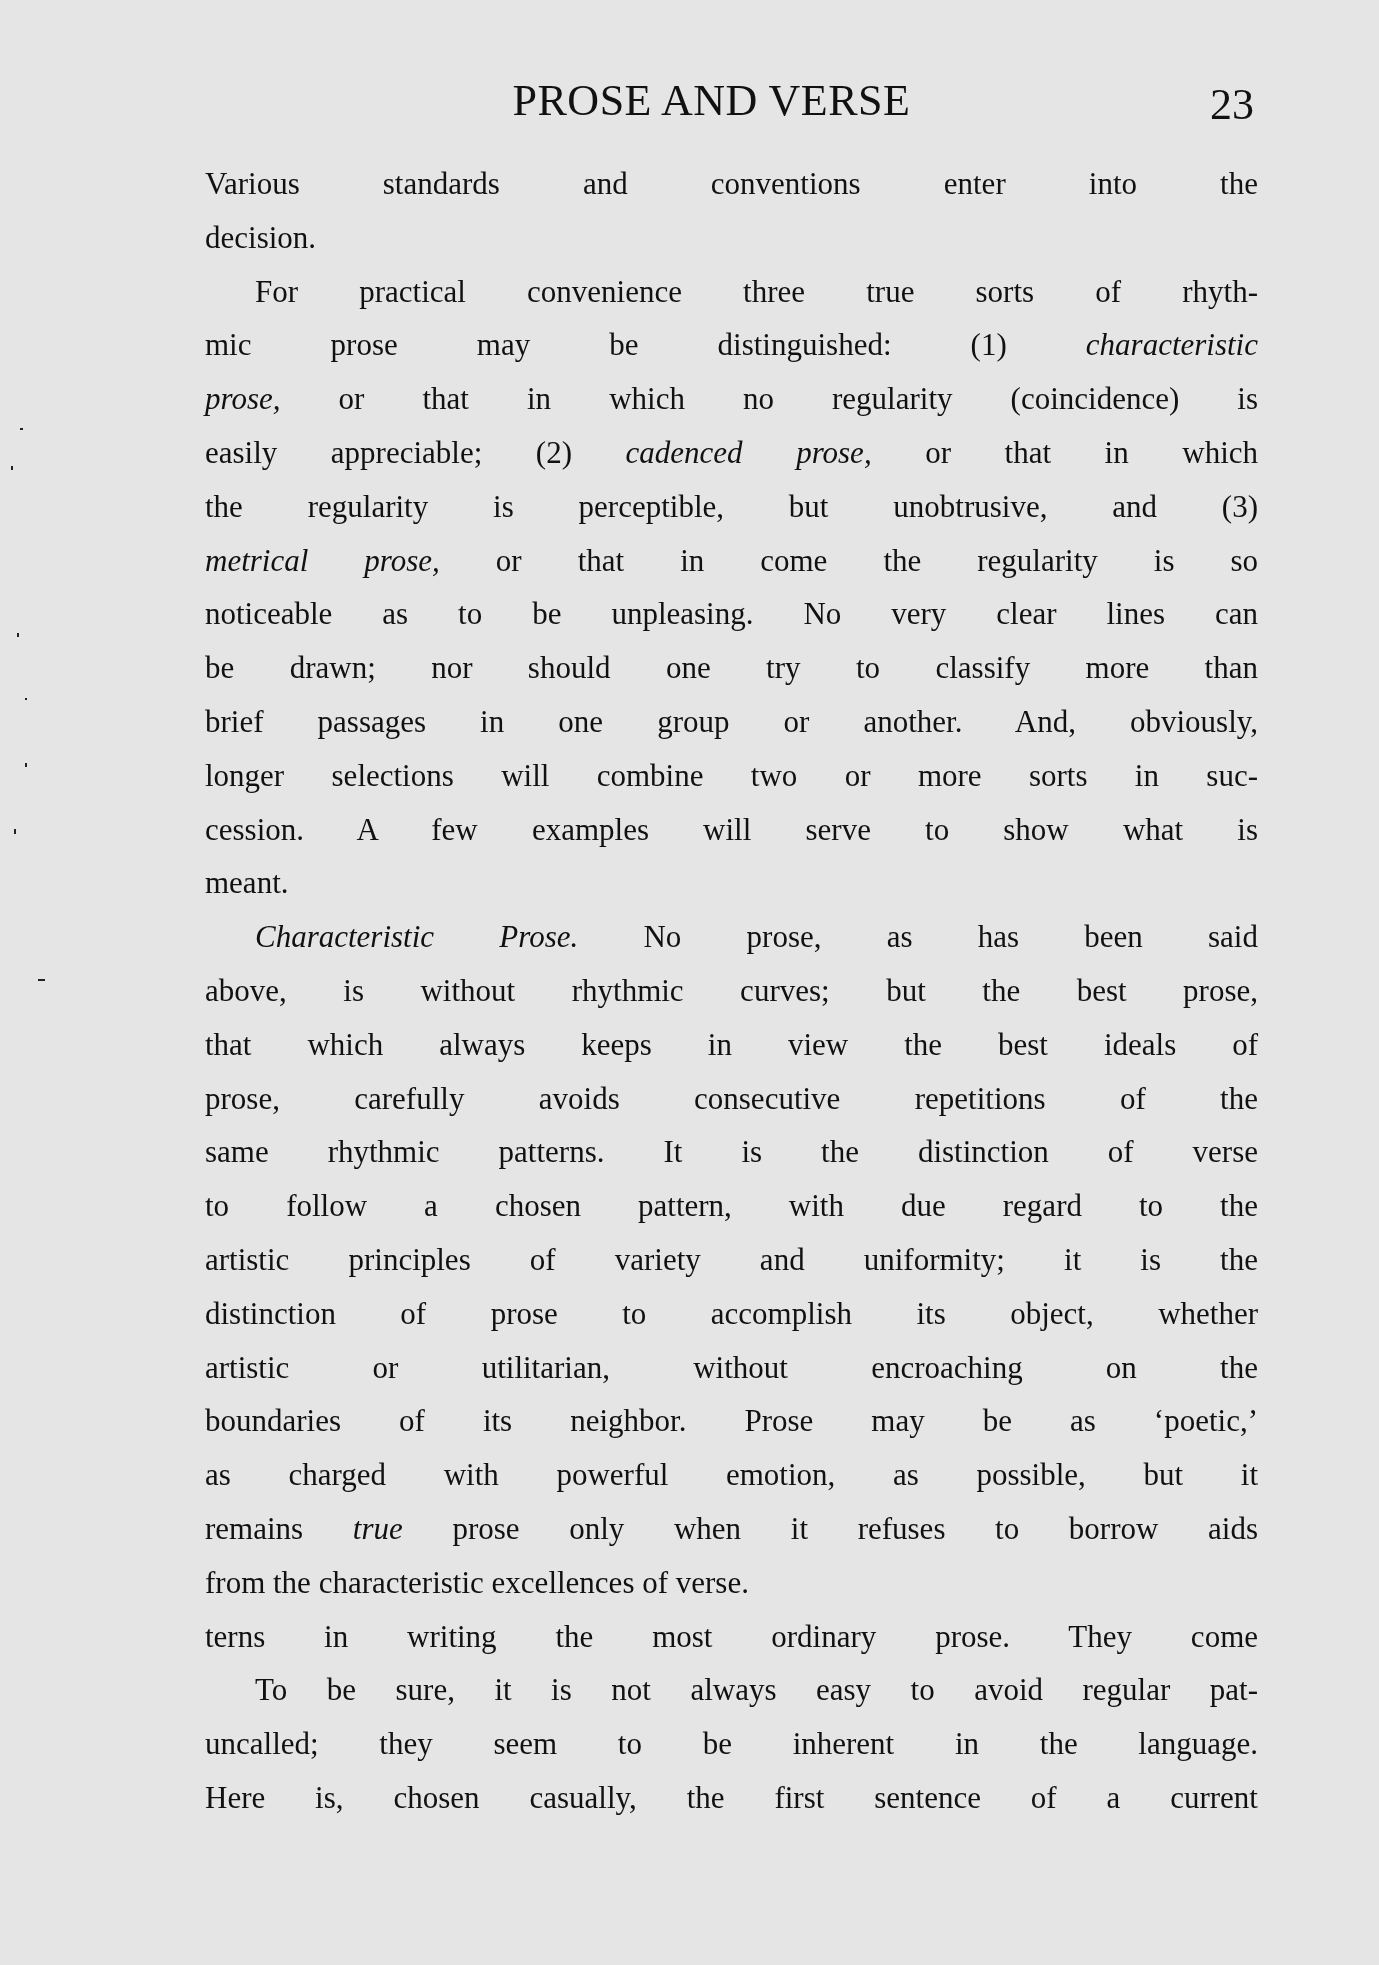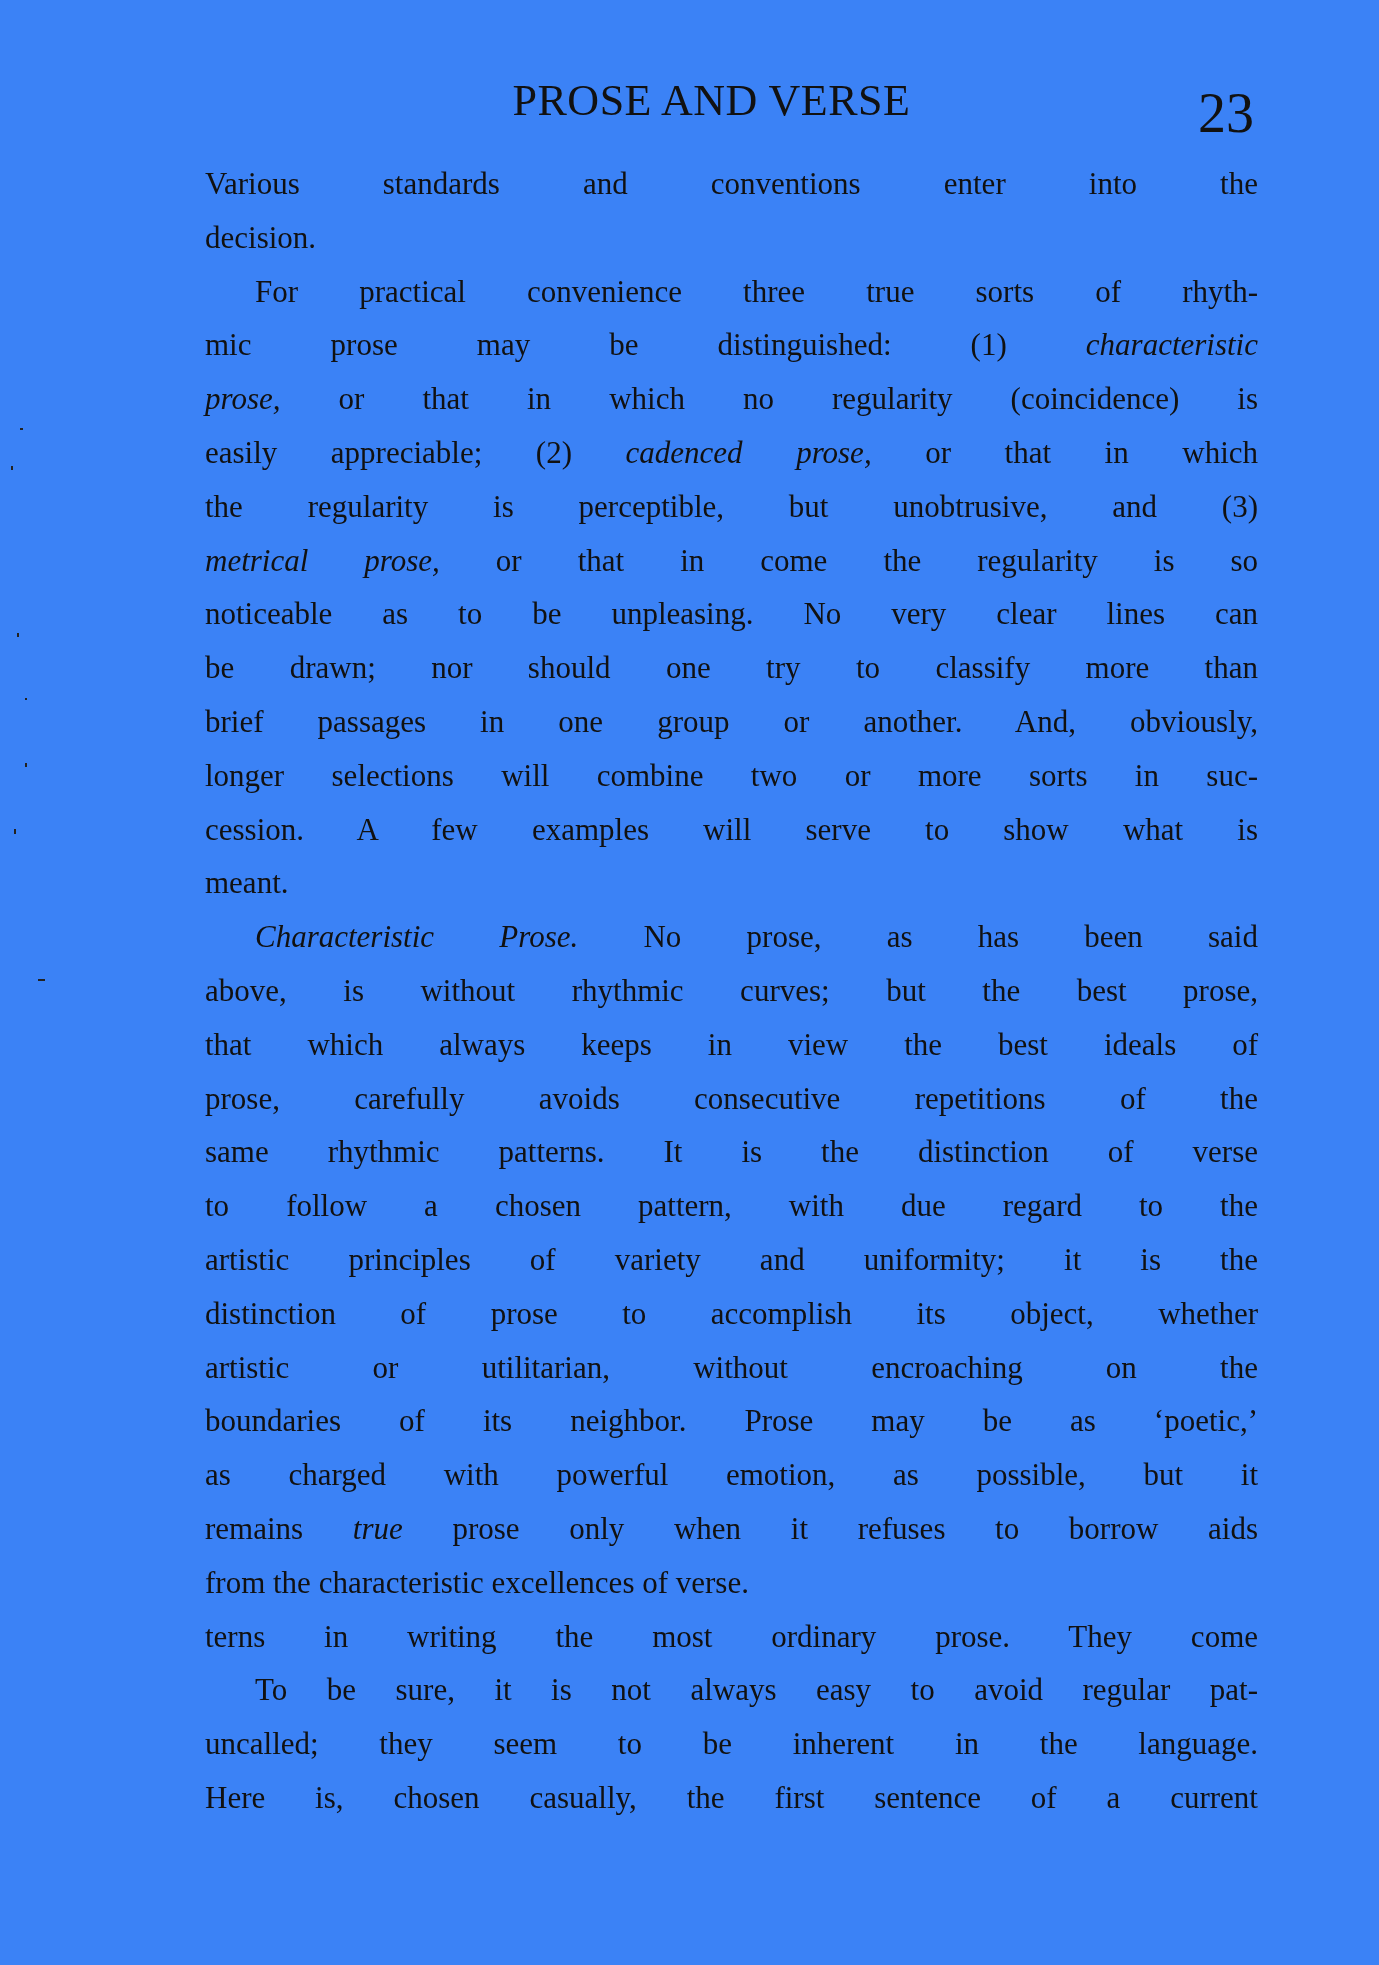--- a/index.html
+++ b/index.html
@@ -1,31 +1,31 @@
 <!DOCTYPE html>
 <html><head>
 <meta charset="utf-8">
 <style>
   html, body { margin: 0; padding: 0; background: #ffffff; }
   body { width: 1379px; height: 1965px; position: relative; overflow: hidden; }
   .page {
     position: absolute; left: 0; top: 0; width: 1379px; height: 1965px;
-    background: #3b82f6; color: #111111;
+    background: #e5e5e5; color: #111111;
     font-family: "Liberation Serif", "DejaVu Serif", serif;
   }
   .running-head {
     position: absolute; left: 205px; top: 76px; width: 1053px; height: 50px;
     font-size: 44px; line-height: 50px;
   }
   .running-title {
     position: absolute; left: 0; right: 0; text-align: center;
     letter-spacing: 0.5px; padding-right: 40px;
   }
   .page-number {
-    position: absolute; right: 4px; top: 12px; font-size: 56px;
+    position: absolute; right: 4px; top: 4px; font-size: 44px;
   }
   .text-block {
     position: absolute; left: 205px; top: 157px; width: 1053px;
     font-size: 31px; line-height: 53.8px;
   }
   .line {
     display: block; height: 53.8px; white-space: nowrap;
     text-align: justify; text-align-last: justify;
   }
   .line.last { text-align-last: left; }

